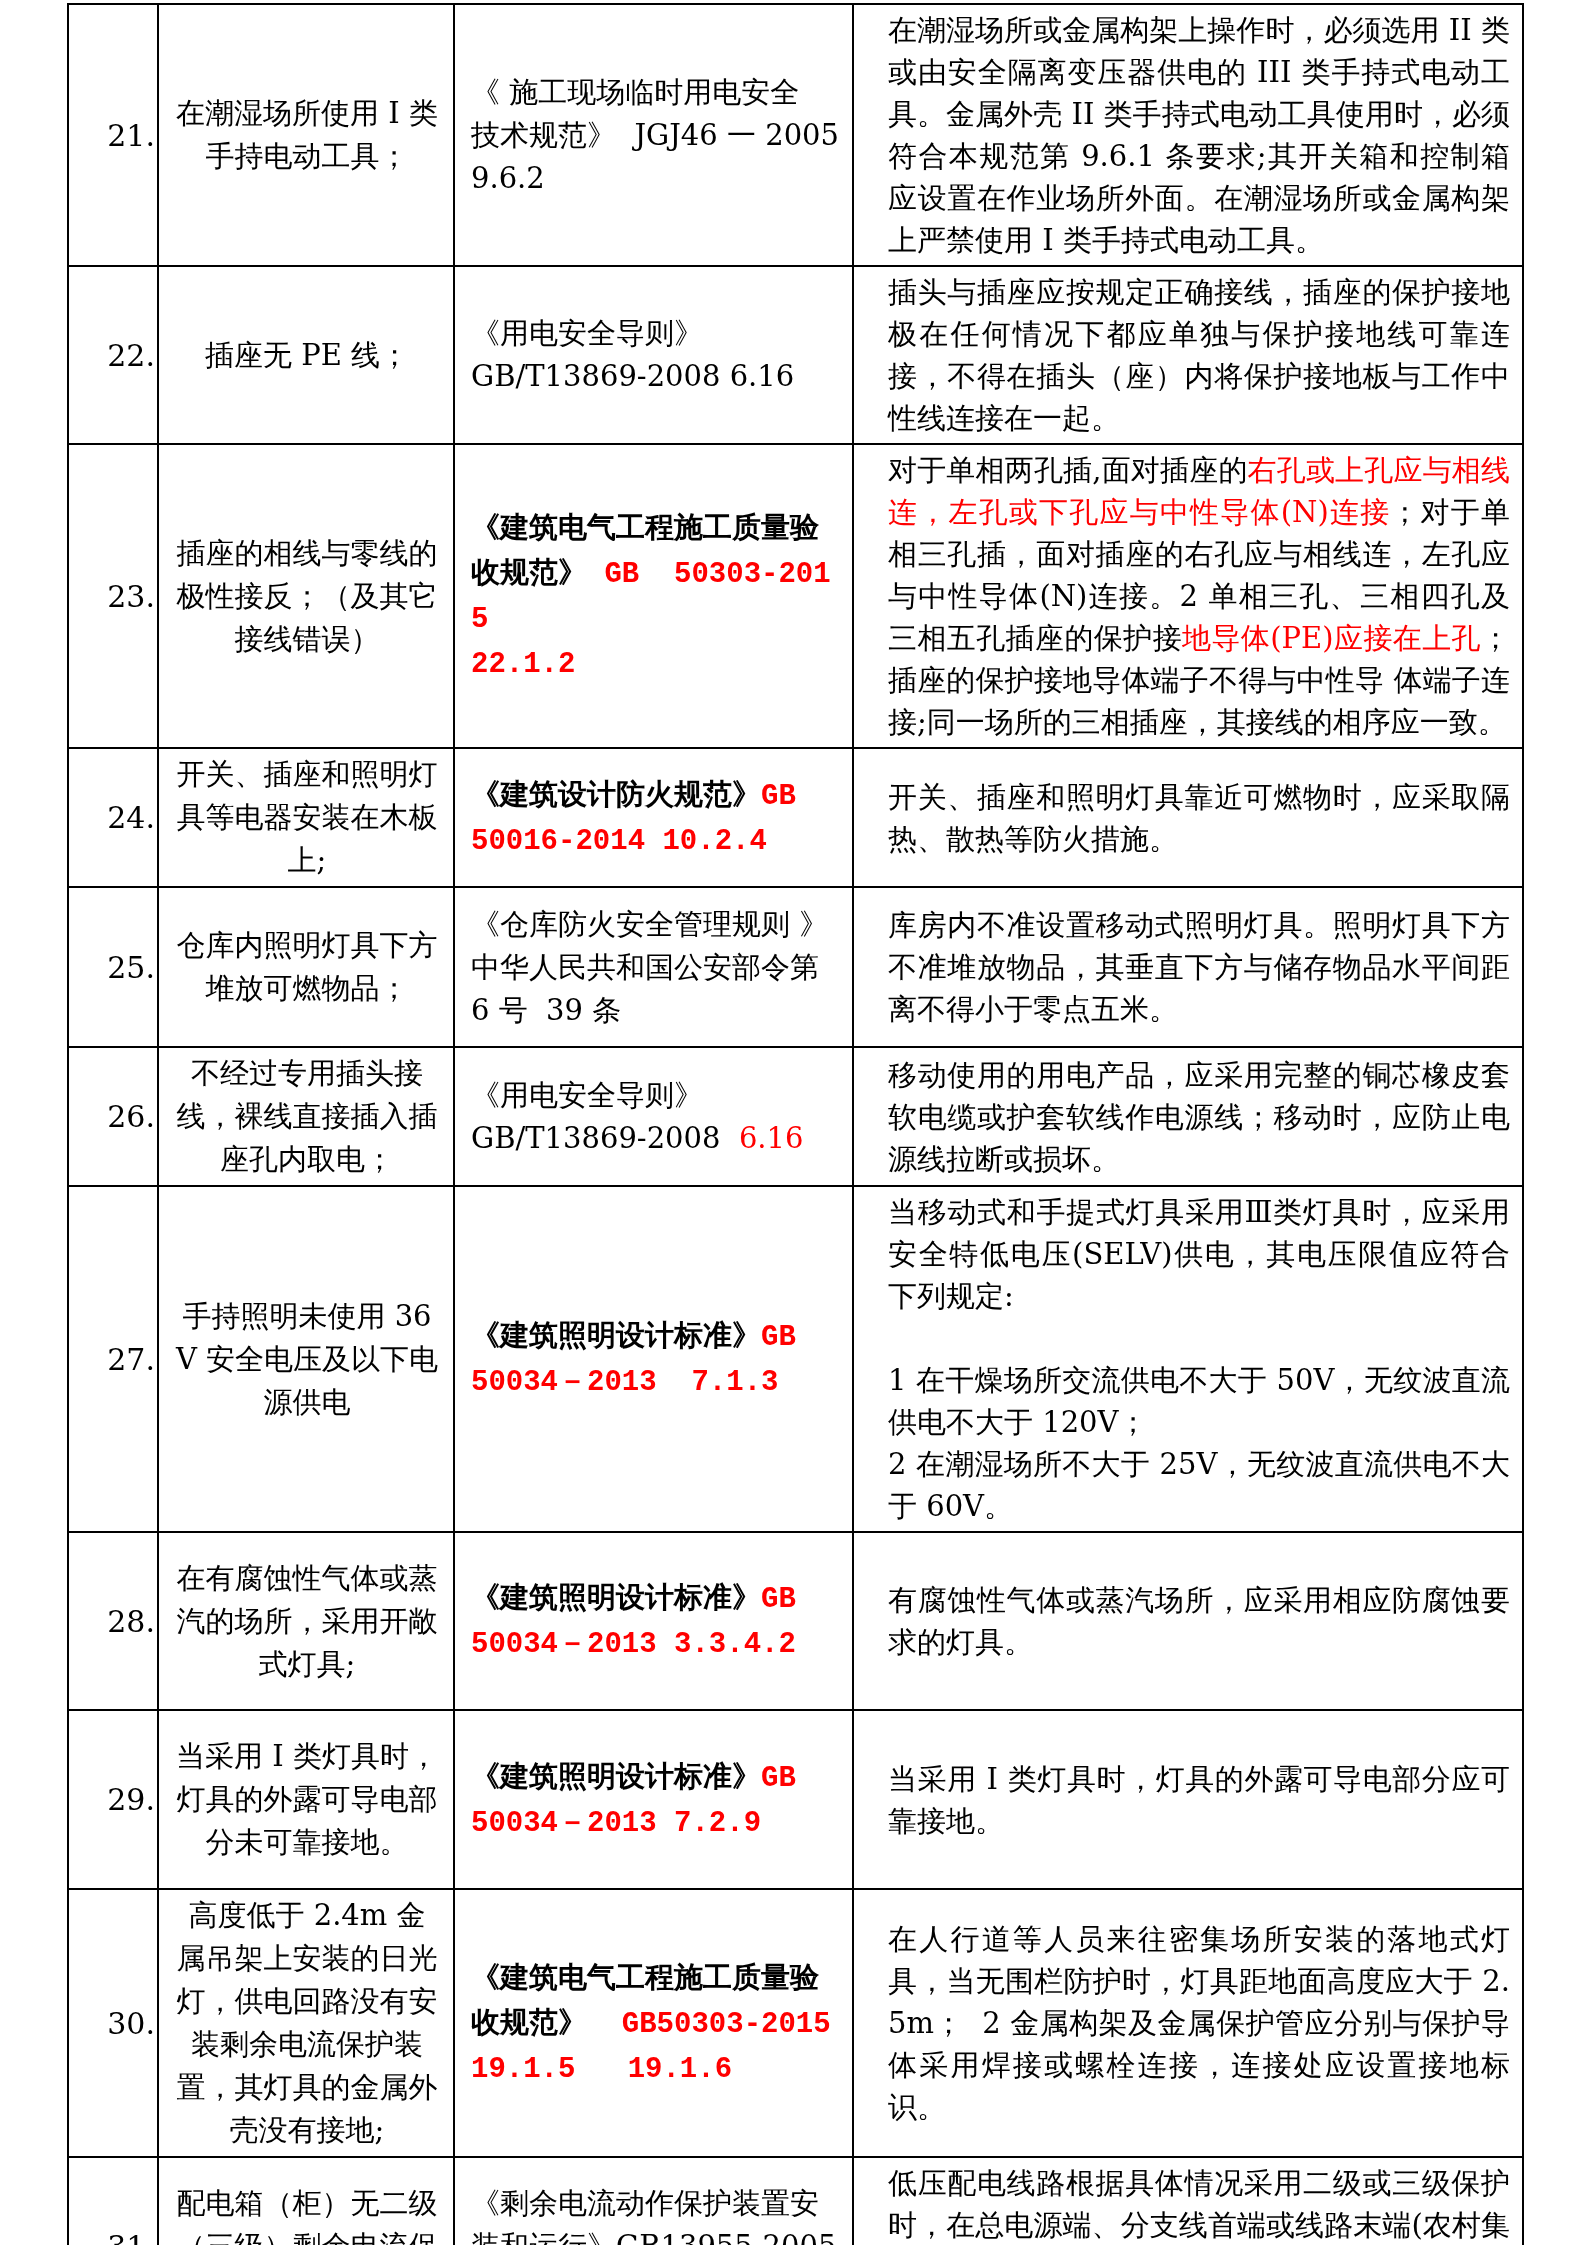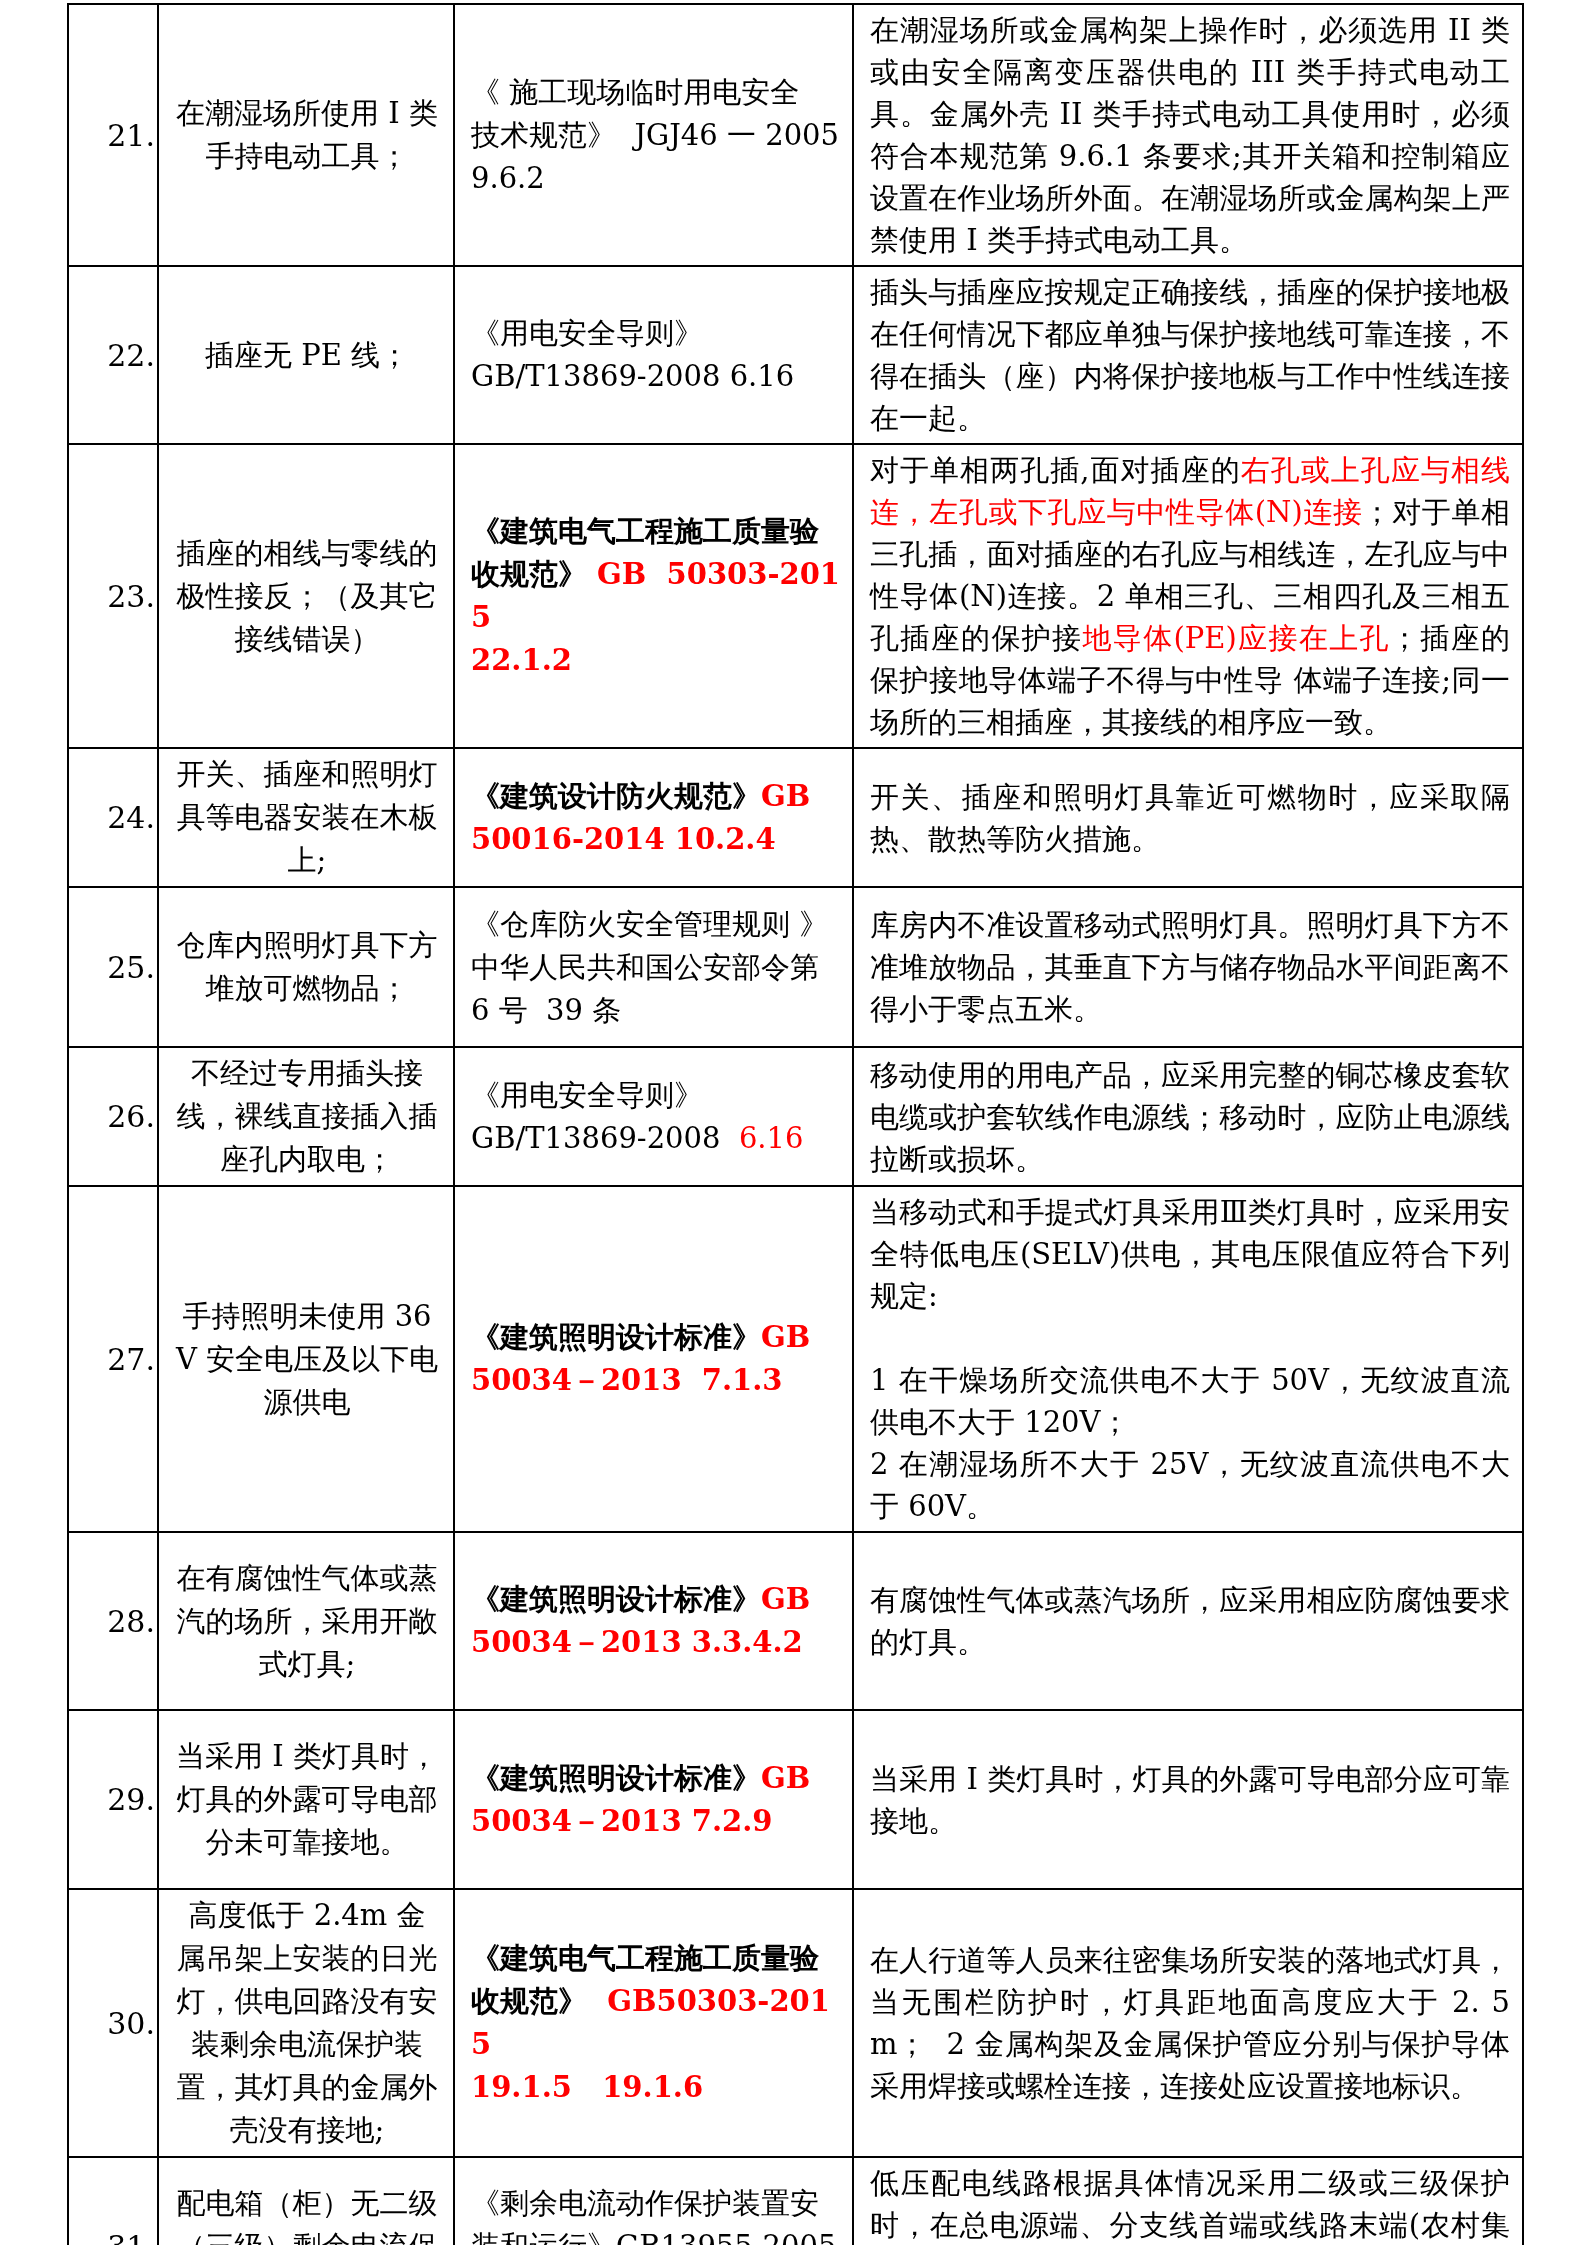--- a/index.html
+++ b/index.html
@@ -31,26 +31,26 @@
   }
   td.num{
     text-align:right;
     padding:4px 2px;
     font-size:30px;
   }
   td.issue{padding:4px 14px 4px 16px;text-align:center;}
   td.ref{padding:4px 8px 4px 16px;}
   td.desc{
     text-align:justify;
-    padding:4px 12px 4px 16px;
+    padding:4px 12px 4px 34px;
     line-height:42px;
     margin-top:8px;
   }
   .red{color:#ff0000;}
-  .bold{font-weight:bold;}
+  .bold{font-weight:bold;font-family:Liberation Mono, monospace;}
 </style>
 </head>
 <body>
 
 <div class="page">
   <table class="doc-table">
     <colgroup>
       <col style="width:90px">
       <col style="width:296px">
       <col style="width:399px">

